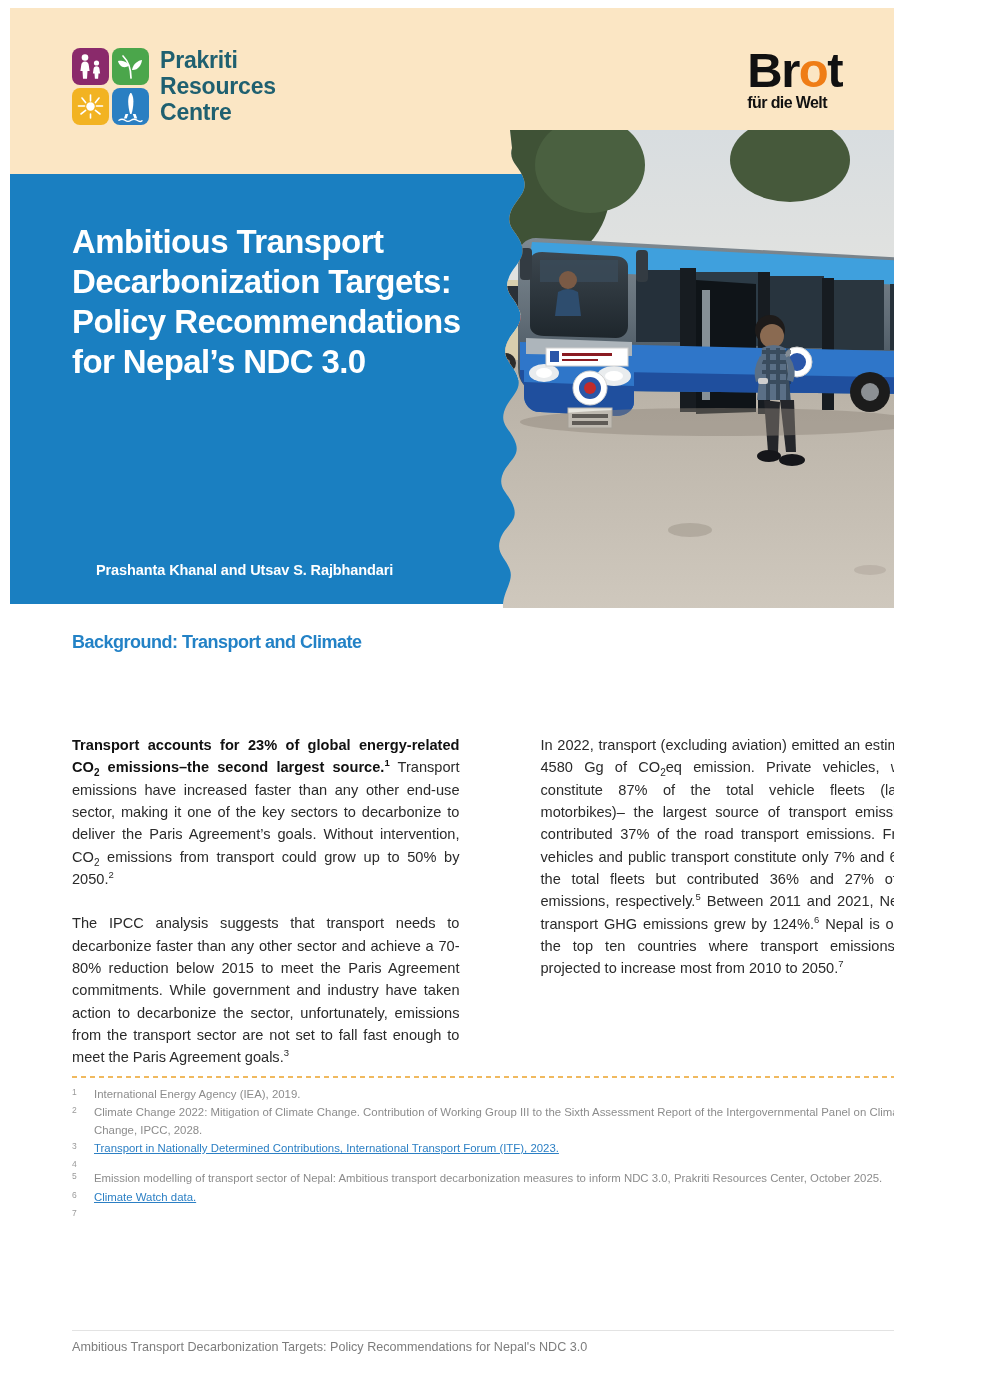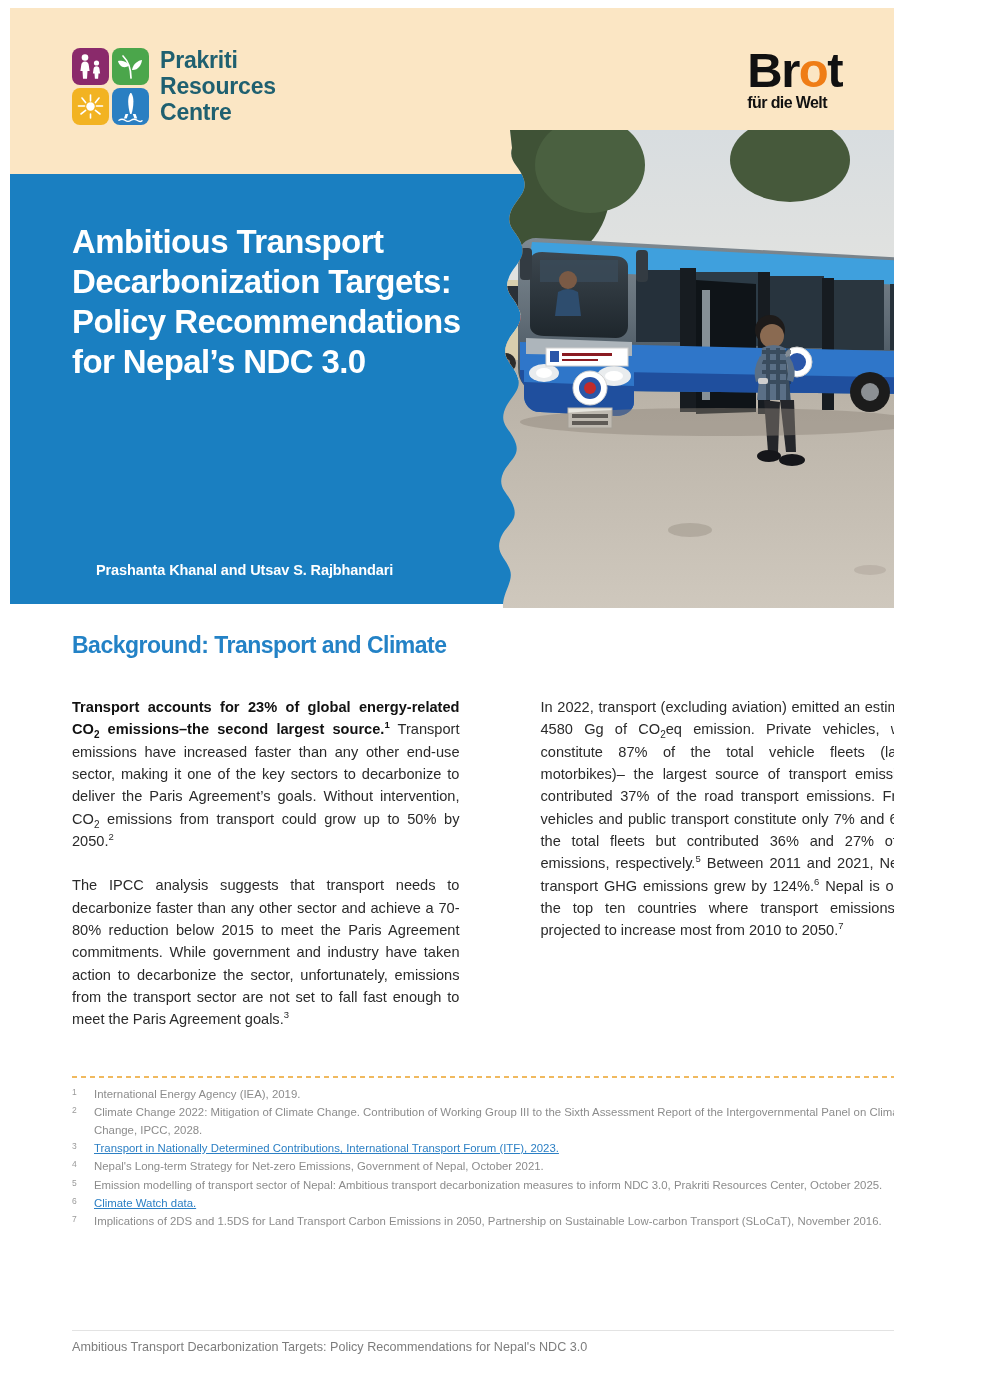--- a/index.html
+++ b/index.html
@@ -71,24 +71,24 @@
     letter-spacing:-0.6px;margin:0;
   }
   .doc-authors{
     position:absolute;left:72px;top:562px;
     color:#ffffff;font-size:14.5px;font-weight:bold;letter-spacing:-0.1px;margin-left:24px;
   }
 
   
   .section-head{
     position:absolute;left:72px;top:632px;
-    color:#2382c6;font-size:23px;font-weight:bold;letter-spacing:-0.5px;
+    color:#2382c6;font-size:18px;font-weight:bold;letter-spacing:-0.5px;
   }
   .cols{
-    position:absolute;left:72px;top:696px;width:856px;
+    position:absolute;left:72px;top:734px;width:856px;
     display:flex;gap:81px;
   }
   .col{width:401px;}
   p.body{
     margin:0 0 22px 0;
     font-size:14.6px;line-height:1.53;color:#2a2a2a;
     text-align:justify;
     -webkit-hyphens:none;hyphens:none;
   }
   p.body:last-child{margin-bottom:16px;}
@@ -370,33 +370,31 @@
     <div class="fn">
       <div class="fn-num">2</div>
       <div class="fn-txt">Climate Change 2022: Mitigation of Climate Change. Contribution of Working Group III to the Sixth Assessment Report of the Intergovernmental Panel on Climate Change, IPCC, 2028.</div>
     </div>
     <div class="fn">
       <div class="fn-num">3</div>
       <div class="fn-txt link">Transport in Nationally Determined Contributions, International Transport Forum (ITF), 2023.</div>
     </div>
     <div class="fn">
       <div class="fn-num">4</div>
-      <div class="fn-txt">Nepal's Long-term Strategy for Net-zero Emissions, Government of Nepal, October 2021.</div>
     </div>
     <div class="fn">
       <div class="fn-num">5</div>
       <div class="fn-txt">Emission modelling of transport sector of Nepal: Ambitious transport decarbonization measures to inform NDC 3.0, Prakriti Resources Center, October 2025.</div>
     </div>
     <div class="fn">
       <div class="fn-num">6</div>
       <div class="fn-txt link">Climate Watch data.</div>
     </div>
     <div class="fn">
       <div class="fn-num">7</div>
-      <div class="fn-txt">Implications of 2DS and 1.5DS for Land Transport Carbon Emissions in 2050, Partnership on Sustainable Low-carbon Transport (SLoCaT), November 2016.</div>
     </div>
   </div>
 
   <div class="footer-rule"></div>
   <div class="footer">
     <div>Ambitious Transport Decarbonization Targets: Policy Recommendations for Nepal's NDC 3.0</div>
     <div>1</div>
   </div>
 
 </div>

